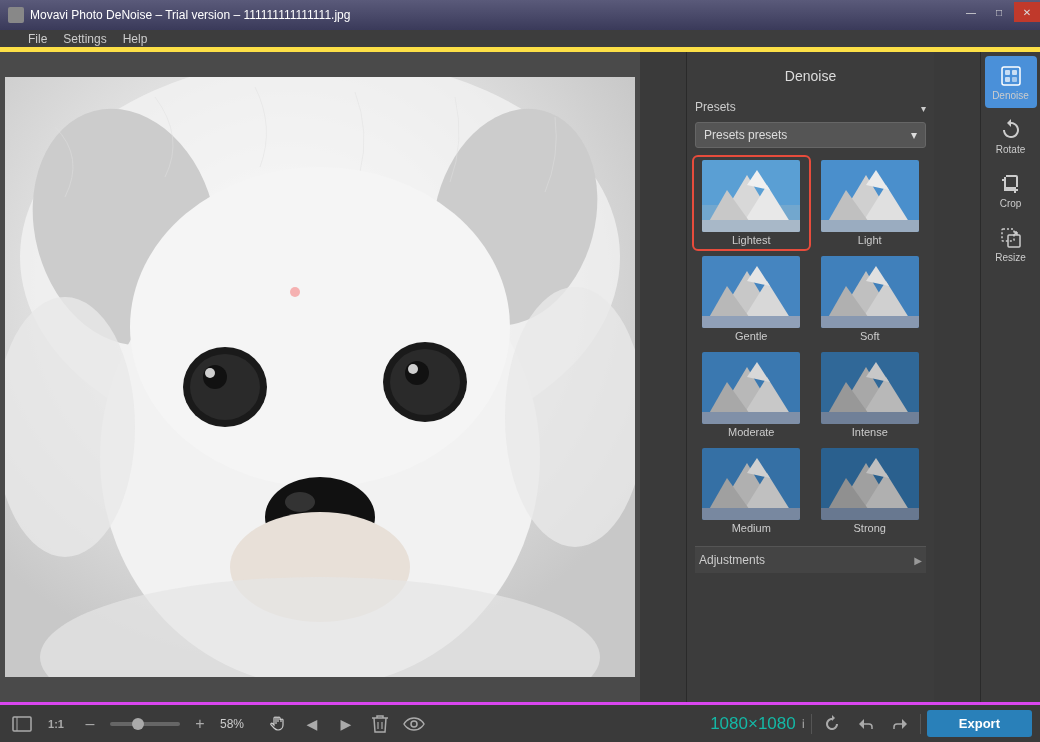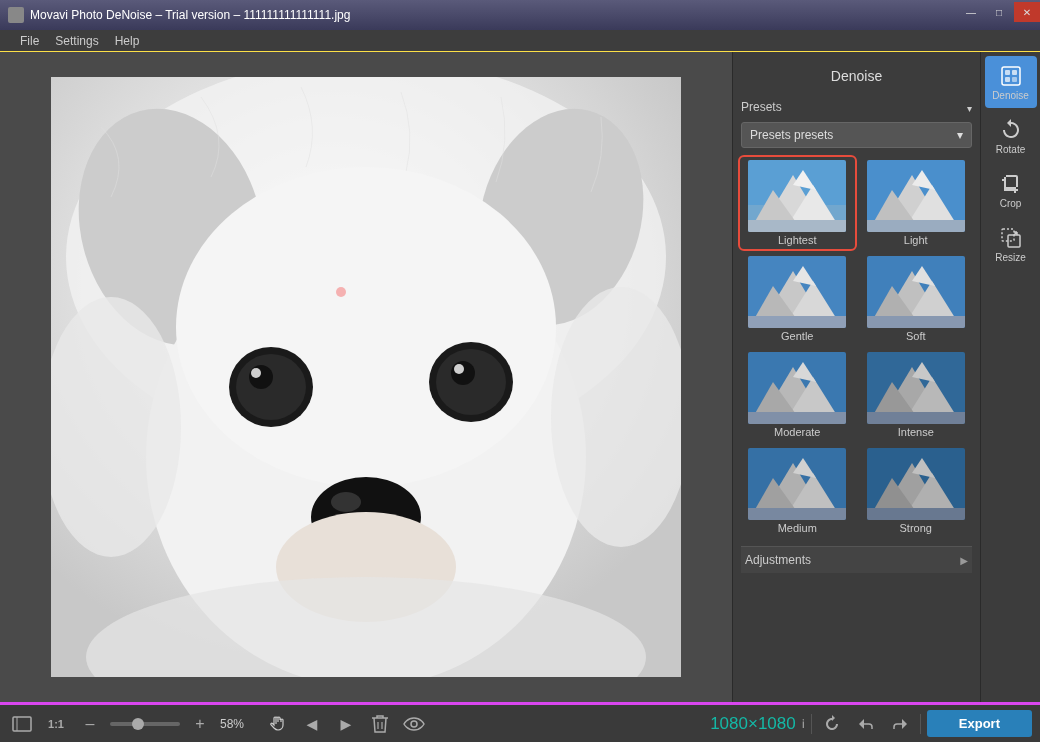--- a/index.html
+++ b/index.html
@@ -58,35 +58,36 @@
     }
     .win-btn-close { background: #c0392b !important; }
 
     
     #menu-bar {
       width: 100%;
       height: 22px;
       background: #3d3d3d;
       display: flex;
       align-items: center;
-      padding: 0 12px;
-      border-bottom: 1px solid #fde047;
+      padding: 0 20px;
+      border-bottom: 5px solid #fde047;
     }
     .menu-item {
       padding: 2px 8px;
       font-size: 12px;
       color: #ccc;
       cursor: pointer;
     }
 
     
     #main-layout {
       display: flex;
       width: 100%;
       height: calc(742px - 52px - 40px);
+      gap: 46px;
     }
 
     
     #canvas-area {
       flex: 1;
       background: #4a4a4a;
       position: relative;
       display: flex;
       align-items: center;
       justify-content: center;

